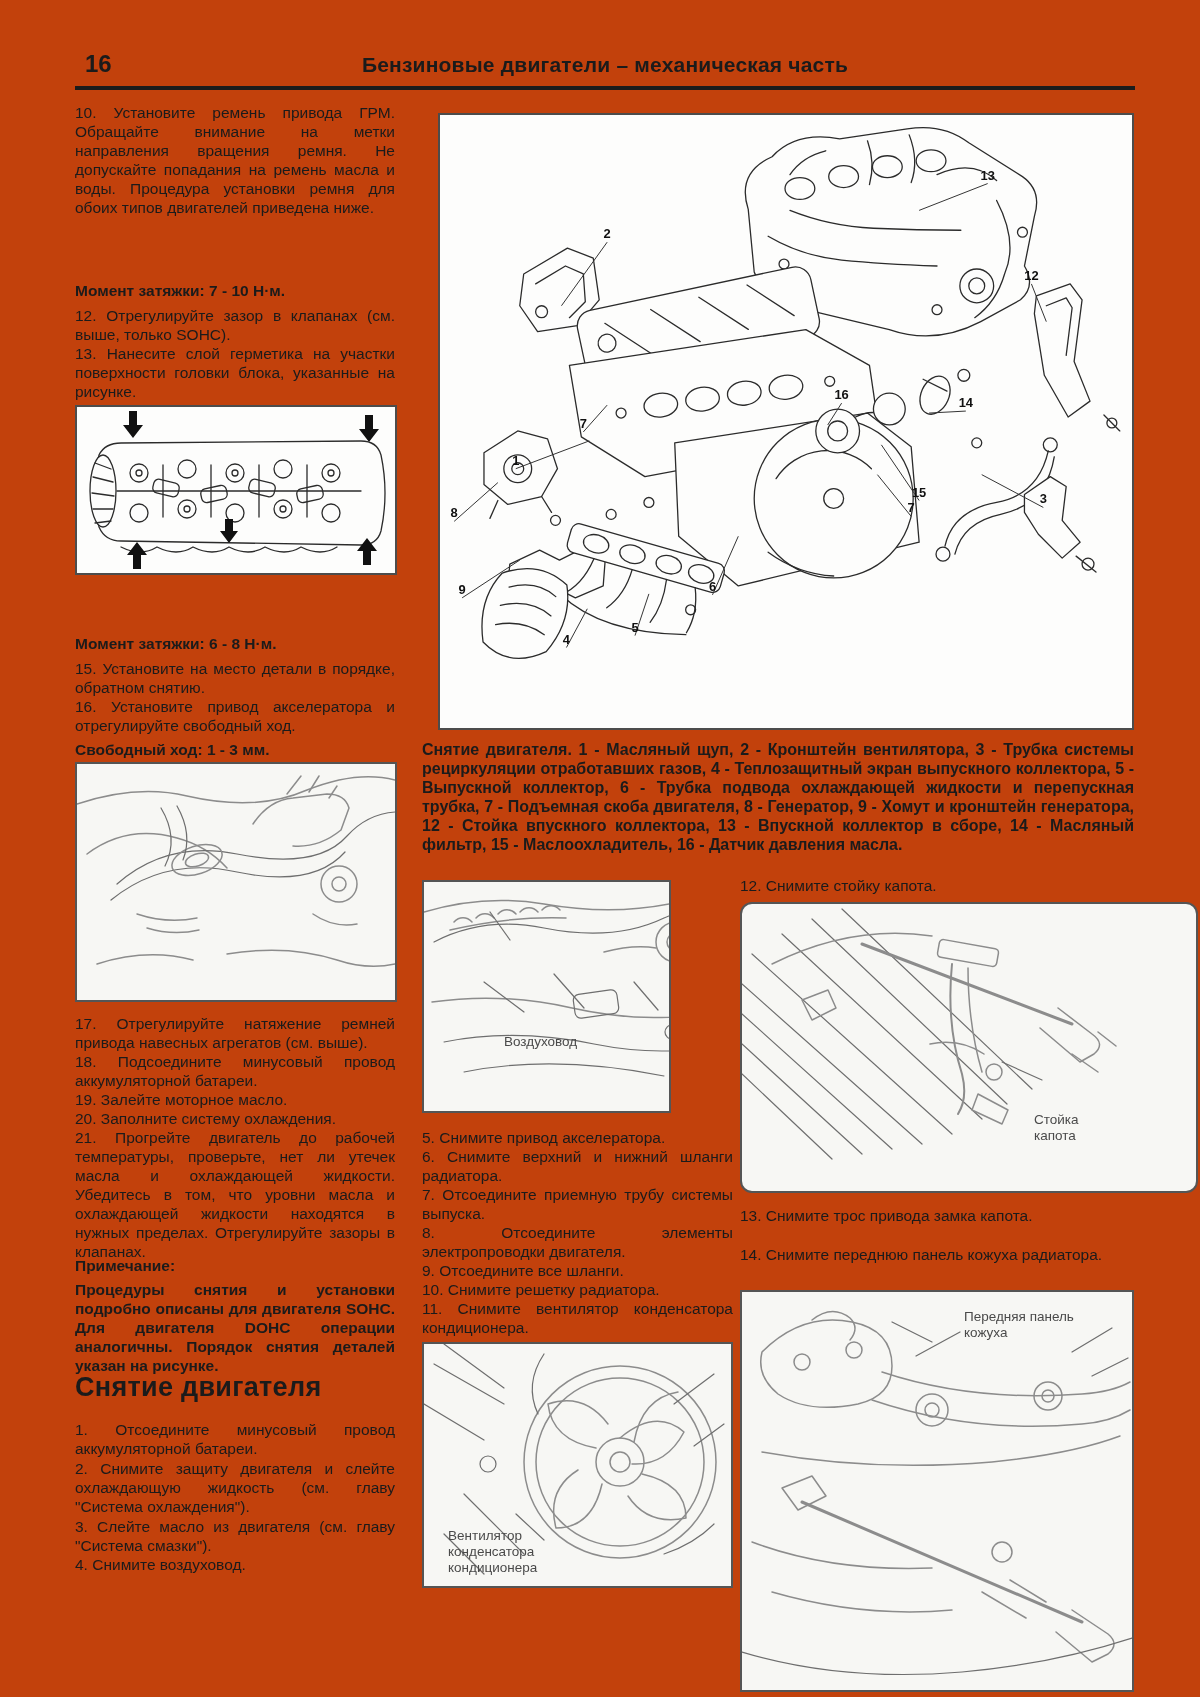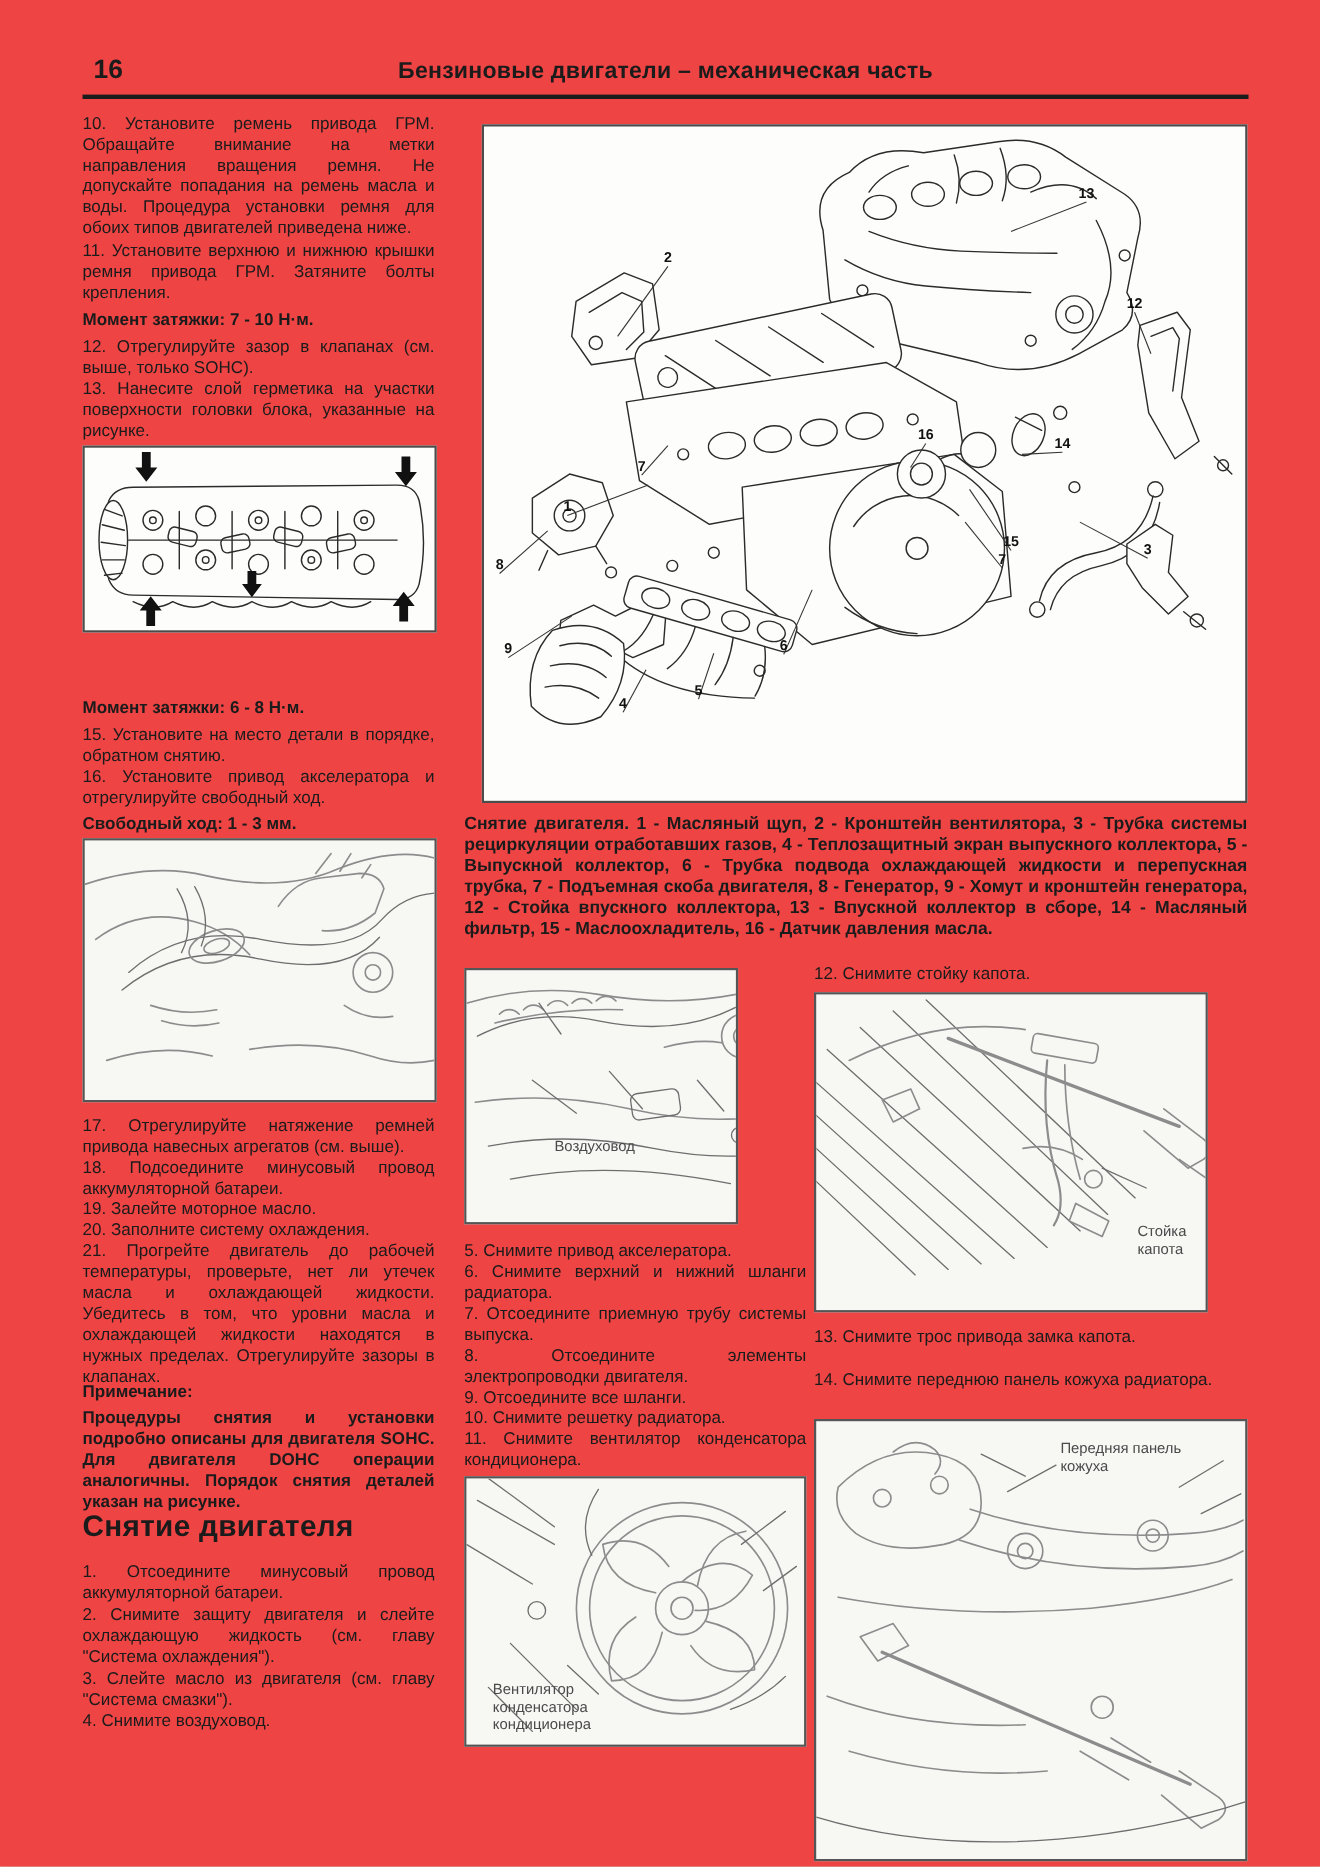--- a/index.html
+++ b/index.html
@@ -1,18 +1,18 @@
 <!DOCTYPE html>
 <html lang="ru"><head>
 <meta charset="utf-8">
 <style>
   html,body{margin:0;padding:0;background:#e9e9e7;}
   .page{
     position:relative;width:1200px;height:1697px;margin:0 auto;
-    background:#ef4444;overflow:hidden;
+    background:#c2410c;overflow:hidden;
     font-family:"Liberation Sans","DejaVu Sans",sans-serif;
     color:#1b1b1b;box-shadow:0 0 6px rgba(0,0,0,.25);
   }
   .abs{position:absolute;}
   .pgnum{font-size:24px;font-weight:bold;}
   .htitle{font-size:21px;font-weight:bold;text-align:center;letter-spacing:.2px;}
   .hrule{background:#1c1c1c;height:4px;}
   p.step{font-size:15.5px;line-height:19px;text-align:justify;margin:0;}
   p.bold{font-weight:bold;}
   .caption{font-weight:bold;font-size:16px;line-height:19px;text-align:justify;}
@@ -31,21 +31,20 @@
 </head>
 <body>
 
 <div class="page">
 
   <div class="abs pgnum" style="left:85px;top:50px;">16</div>
   <div class="abs htitle" style="left:180px;top:53px;width:850px;text-align:center;">Бензиновые двигатели – механическая часть</div>
   <div class="abs hrule" style="left:75px;top:86px;width:1060px;"></div>
 
   <p class="abs step" style="left:75px;top:103px;width:320px;">10. Установите ремень привода ГРМ. Обращайте внимание на метки направления вращения ремня. Не допускайте попадания на ремень масла и воды. Процедура установки ремня для обоих типов двигателей приведена ниже.</p>
-  <p class="abs step" style="left:75px;top:219px;width:320px;">11. Установите верхнюю и нижнюю крышки ремня привода ГРМ. Затяните болты крепления.</p>
   <p class="abs step bold" style="left:75px;top:281px;width:320px;">Момент затяжки: 7 - 10 Н·м.</p>
   <p class="abs step" style="left:75px;top:306px;width:320px;">12. Отрегулируйте зазор в клапанах (см. выше, только SOHC).</p>
   <p class="abs step" style="left:75px;top:344px;width:320px;">13. Нанесите слой герметика на участки поверхности головки блока, указанные на рисунке.</p>
 
   <div class="abs figbox" style="left:75px;top:405px;width:322px;height:170px;">
     <svg width="318" height="166" viewBox="0 0 318 166">
       <path class="inkf" d="M22 48 q-8 36 0 72 q6 14 22 14 l240 4 q16 0 20 -14 q8 -38 0 -76 q-4 -14 -20 -14 L44 36 q-16 0 -22 12 z"></path>
       <ellipse class="inkf" cx="26" cy="84" rx="13" ry="36"></ellipse>
       <path class="ink" d="M18 56 l16 6 M16 70 l20 5 M15 86 l22 3 M16 102 l20 0 M18 116 l16 -2"></path>
       <g class="ink">
@@ -335,21 +334,21 @@
         <path d="M240 210 q30 -10 50 -30"></path>
         <circle cx="64" cy="120" r="8"></circle>
       </g>
       <path class="sketch2" d="M120 196 l-28 -26"></path>
     </svg>
     <div class="abs photolabel" style="left:24px;top:184px;width:115px;">Вентилятор конденсатора кондиционера</div>
   </div>
 
   <p class="abs step" style="left:740px;top:876px;width:394px;">12. Снимите стойку капота.</p>
 
-  <div class="abs photobox" style="left:740px;top:902px;width:358px;height:291px;">
+  <div class="abs photobox" style="left:740px;top:902px;width:458px;height:291px;border-radius:12px;">
     <svg width="390" height="287" viewBox="0 0 390 287">
       <g class="sketch2">
         <path d="M0 80 L180 240 M0 110 L150 245 M0 140 L120 250 M0 170 L90 255 M10 50 L210 230 M40 30 L240 215 M70 15 L265 200 M100 5 L290 185"></path>
       </g>
       <g class="sketch">
         <path d="M30 60 q80 -40 160 -28"></path>
         <path d="M120 40 L330 120" stroke-width="3"></path>
         <path d="M316 104 l34 26 q14 10 2 20 l-14 8 -40 -34"></path>
         <path d="M330 150 l26 18 M356 128 l18 14"></path>
         <rect x="196" y="40" width="60" height="18" rx="4" transform="rotate(10 226 49)"></rect>

